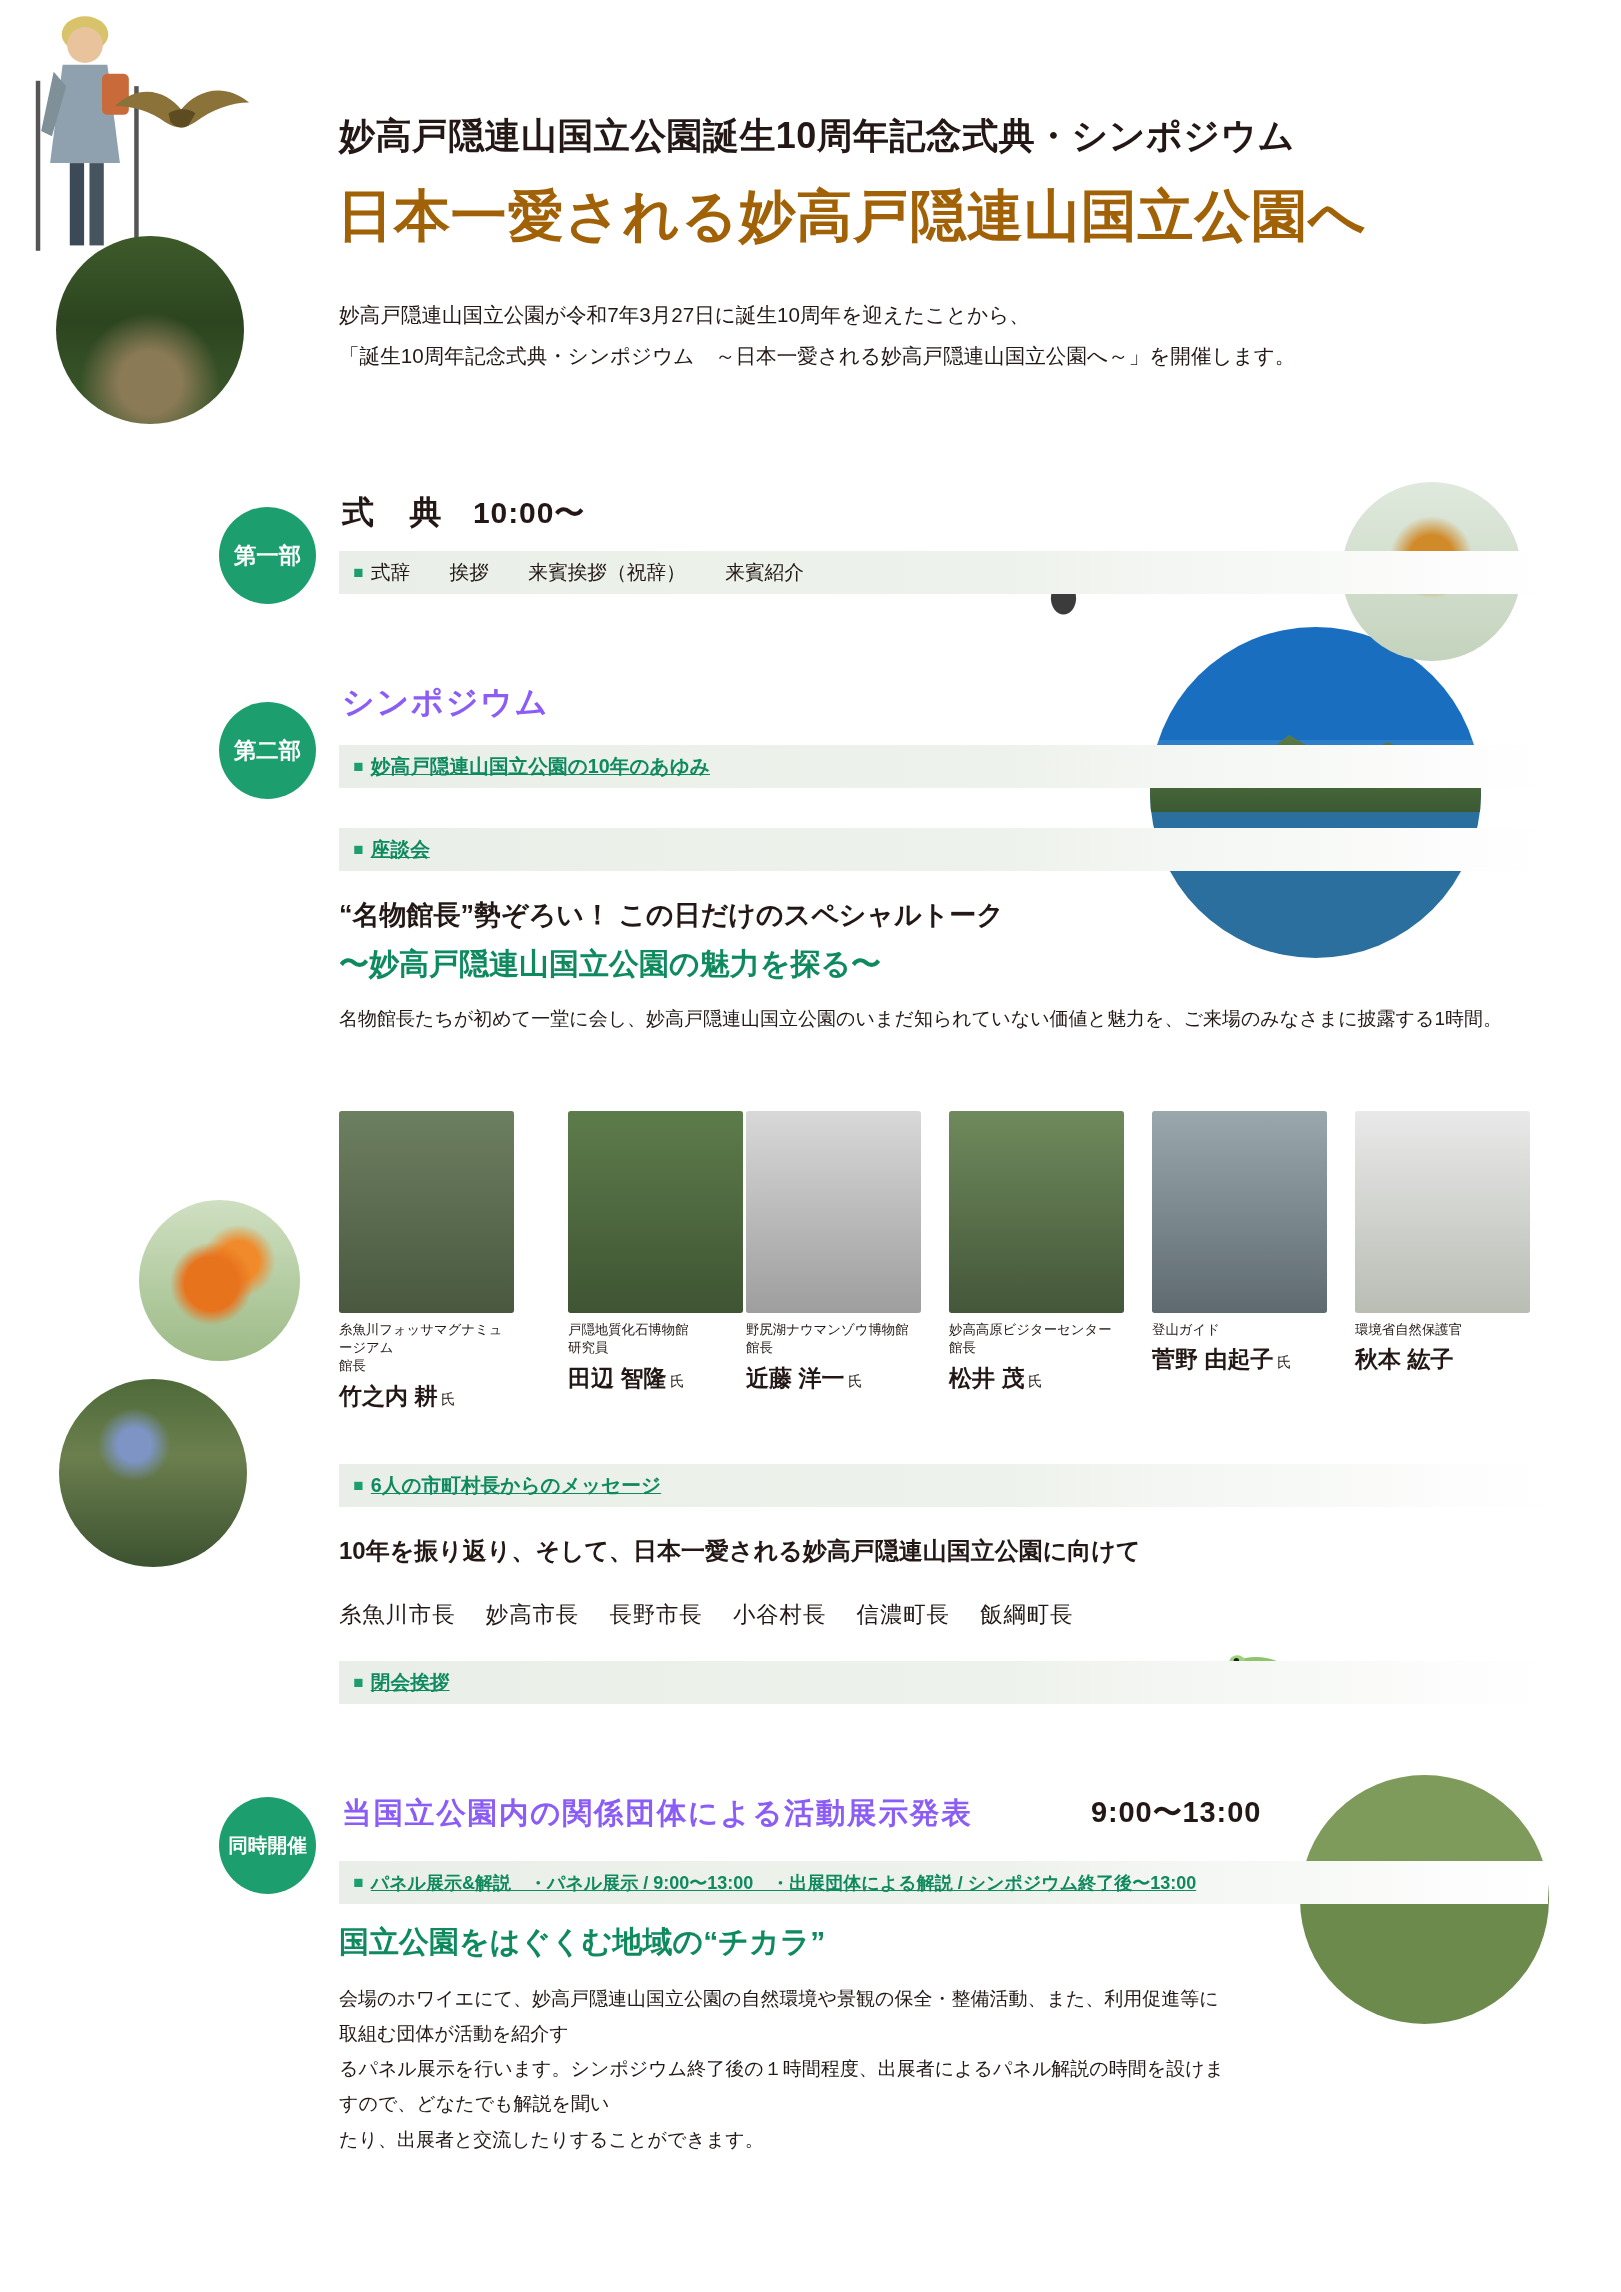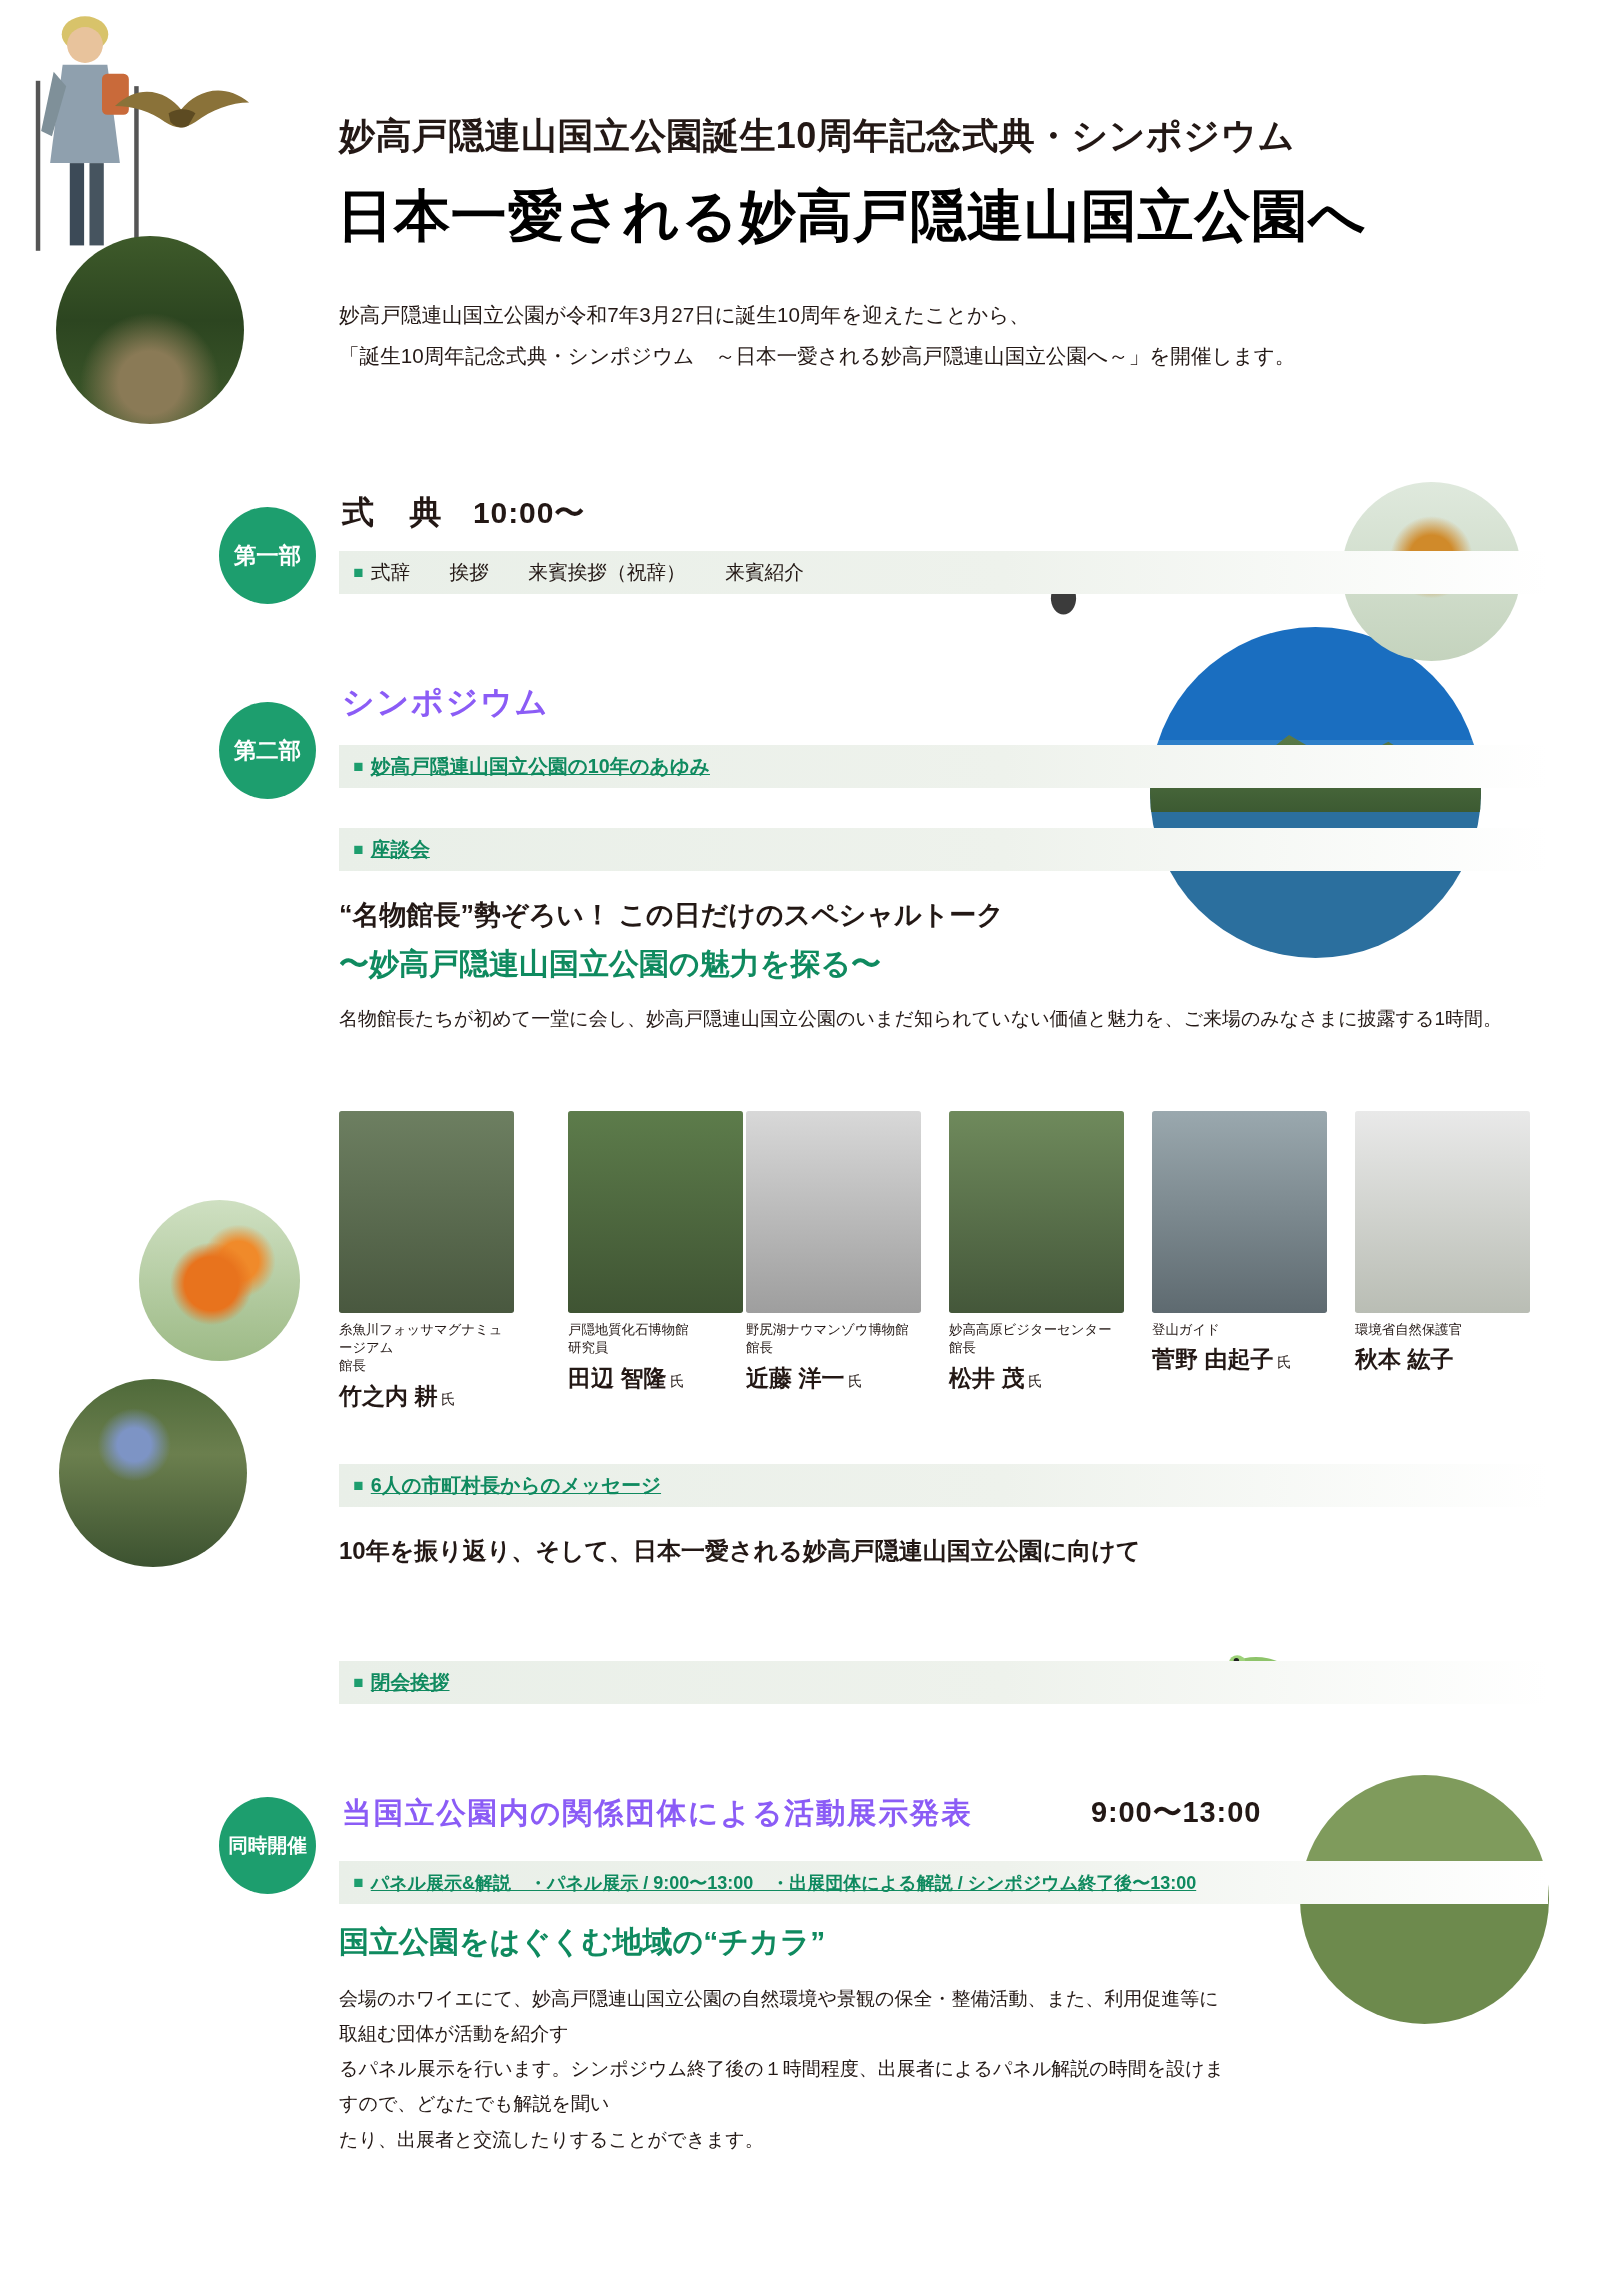--- a/index.html
+++ b/index.html
@@ -19,21 +19,21 @@
     background: linear-gradient(to right, #e9efe8 0%, #eef2ec 55%, #ffffff 100%);
   }
 
   
   .hdr-sub {
     position:absolute; left:339px; top:112px; width:1218px;
     font-size:36px; font-weight:bold; letter-spacing:0.4px; color:#231815;
   }
   .hdr-main {
     position:absolute; left:337px; top:179px; width:1254px;
-    font-size:56px; font-weight:bold; color:#000000; letter-spacing:0.9px;
+    font-size:56px; font-weight:bold; color:#a16207; letter-spacing:0.9px;
   }
   .lead {
     position:absolute; left:339px; top:294px; width:1191px;
     font-size:20.6px; line-height:2.0; color:#231815;
   }
 
   
   .badge {
     position:absolute; width:97px; height:97px; border-radius:50%;
     background:#1d9e6e; color:#fff; font-size:22.4px; font-weight:bold;
@@ -274,20 +274,21 @@
 
   </div>
 
   
   <div class="band grad-band" style="left:339px; top:1464px; width:1209px;">
     <span class="sq">■</span>
     <span class="band-green">6人の市町村長からのメッセージ</span>
   </div>
 
   <div class="mayors-h" style="left:339px; top:1535px;">10年を振り返り、そして、日本一愛される妙高戸隠連山国立公園に向けて</div>
+  <div class="mayors-l" style="left:339px; top:1599px;">糸魚川市長　 妙高市長　 長野市長　 小谷村長　 信濃町長　 飯綱町長</div>
 
   <div class="band grad-band" style="left:339px; top:1661px; width:1209px;">
     <span class="sq">■</span>
     <span class="band-green">閉会挨拶</span>
   </div>
 
   
   <div class="badge small" style="left:219px; top:1797px;text-align:right;">同時開催</div>
   <div class="sec-title" style="left:342px; top:1793px; font-size:29.6px;">当国立公園内の関係団体による活動展示発表</div>
   <div class="sec-time" style="position:absolute; left:1091px; top:1793px; font-size:29px;">9:00〜13:00</div>

